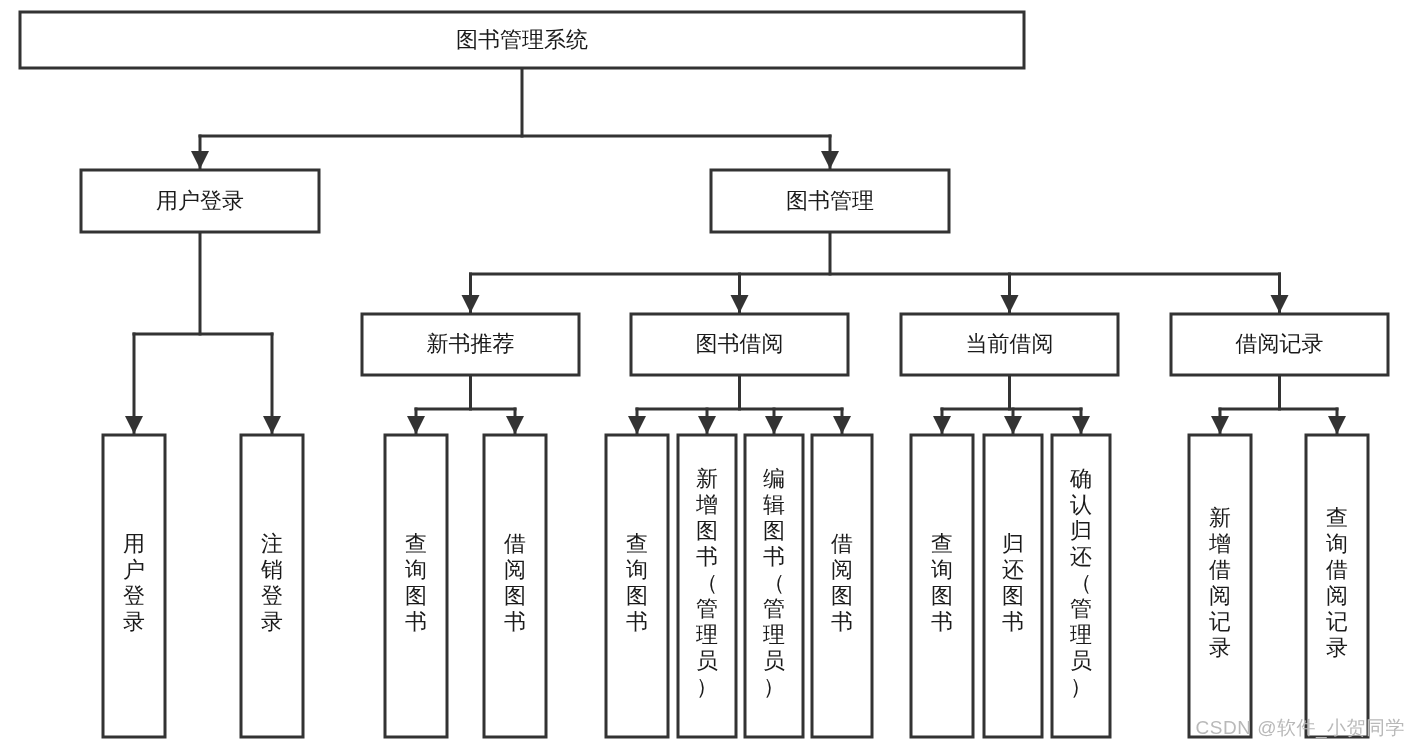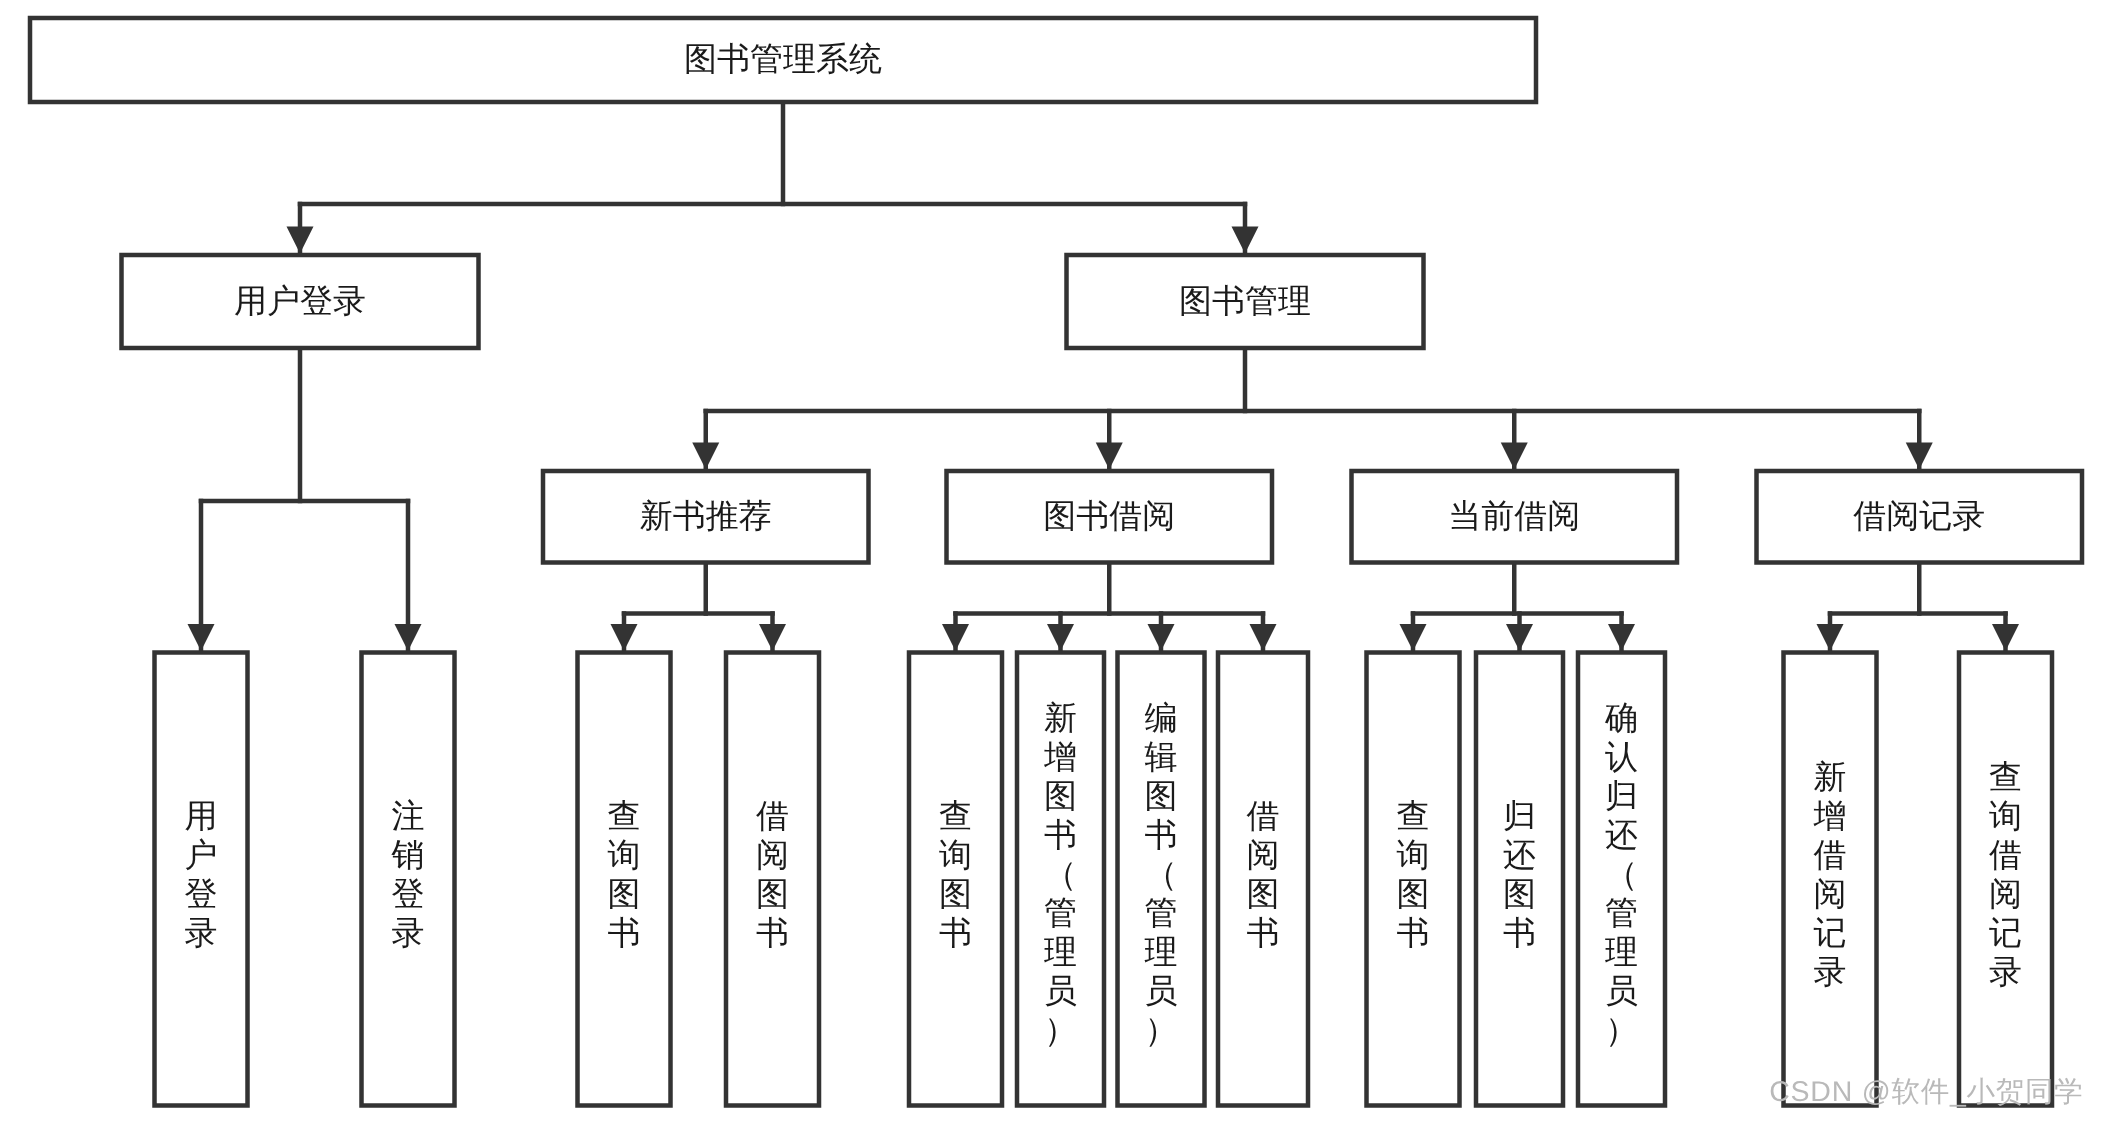--- a/index.html
+++ b/index.html
@@ -49,21 +49,21 @@
     dominant-baseline: middle;
   }
   .node-label-v {
     font-family: "Liberation Sans", "DejaVu Sans", sans-serif;
     font-size: 22px;
     fill: #1a1a1a;
     text-anchor: middle;
   }
   .watermark-text {
     position: absolute;
-    right: 16px;
+    right: 0;
     bottom: 6px;
     font-family: "Liberation Sans", "DejaVu Sans", sans-serif;
     font-size: 19px;
     color: #b9b9b9;
     letter-spacing: 0.5px;
     white-space: nowrap;
     user-select: none;
   }
 </style>
 </head>

